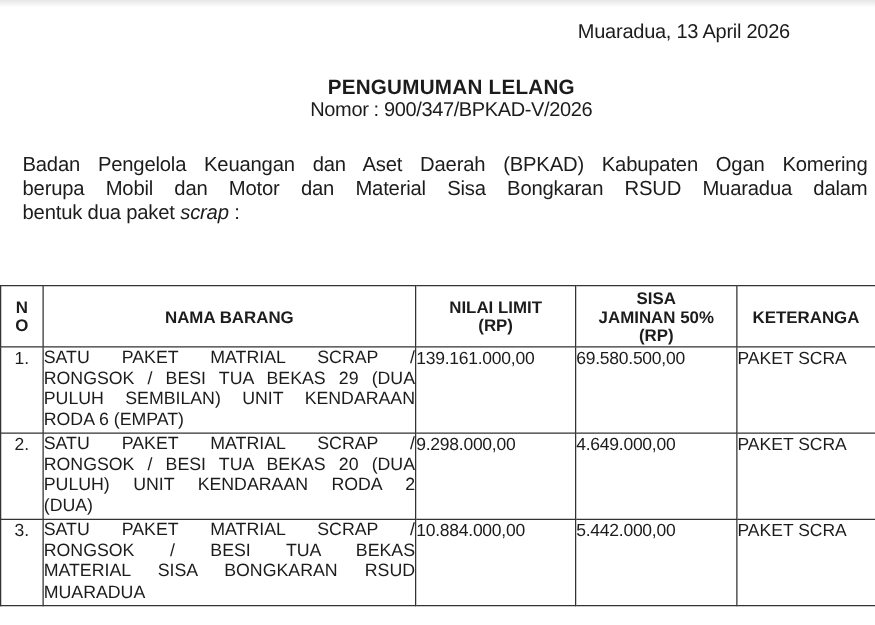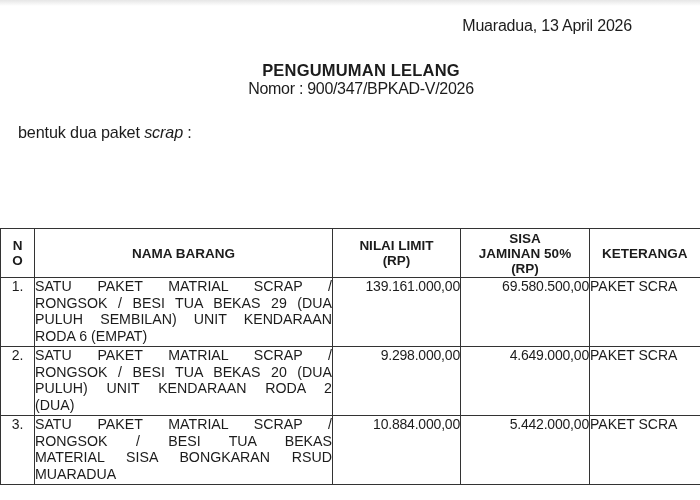--- a/index.html
+++ b/index.html
@@ -107,21 +107,20 @@
       line-height: 16.6px;
     }
     td.nama .ln {
       display: block;
       text-align: justify;
       text-align-last: justify;
       white-space: nowrap;
     }
     td.nama .ln.last { text-align-last: left; }
     td.num {
-      text-align: right;
       padding: 1px 7px 0 4px;
       font-size: 14px;
       letter-spacing: -0.2px;
     }
     td.ket {
       padding: 1px 0 0 12px;
       font-size: 14px;
       white-space: nowrap;
       overflow: hidden;
     }
@@ -133,20 +132,22 @@
 <body>
 
 <div class="top-shade"></div>
 
 <div class="date-line">Muaradua, 13 April 2026</div>
 
 <div class="title">PENGUMUMAN LELANG</div>
 <div class="nomor">Nomor : 900/347/BPKAD-V/2026</div>
 
 <div class="intro">
+  <span class="line">Badan Pengelola Keuangan dan Aset Daerah (BPKAD) Kabupaten Ogan Komering</span>
+  <span class="line">berupa Mobil dan Motor dan Material Sisa Bongkaran RSUD Muaradua dalam</span>
   <span class="line last"><span>bentuk dua paket </span><i>scrap</i><span> :</span></span>
 </div>
 
 <table class="lelang">
   <colgroup>
     <col class="col-no">
     <col class="col-nama">
     <col class="col-limit">
     <col class="col-jaminan">
     <col class="col-ket">

